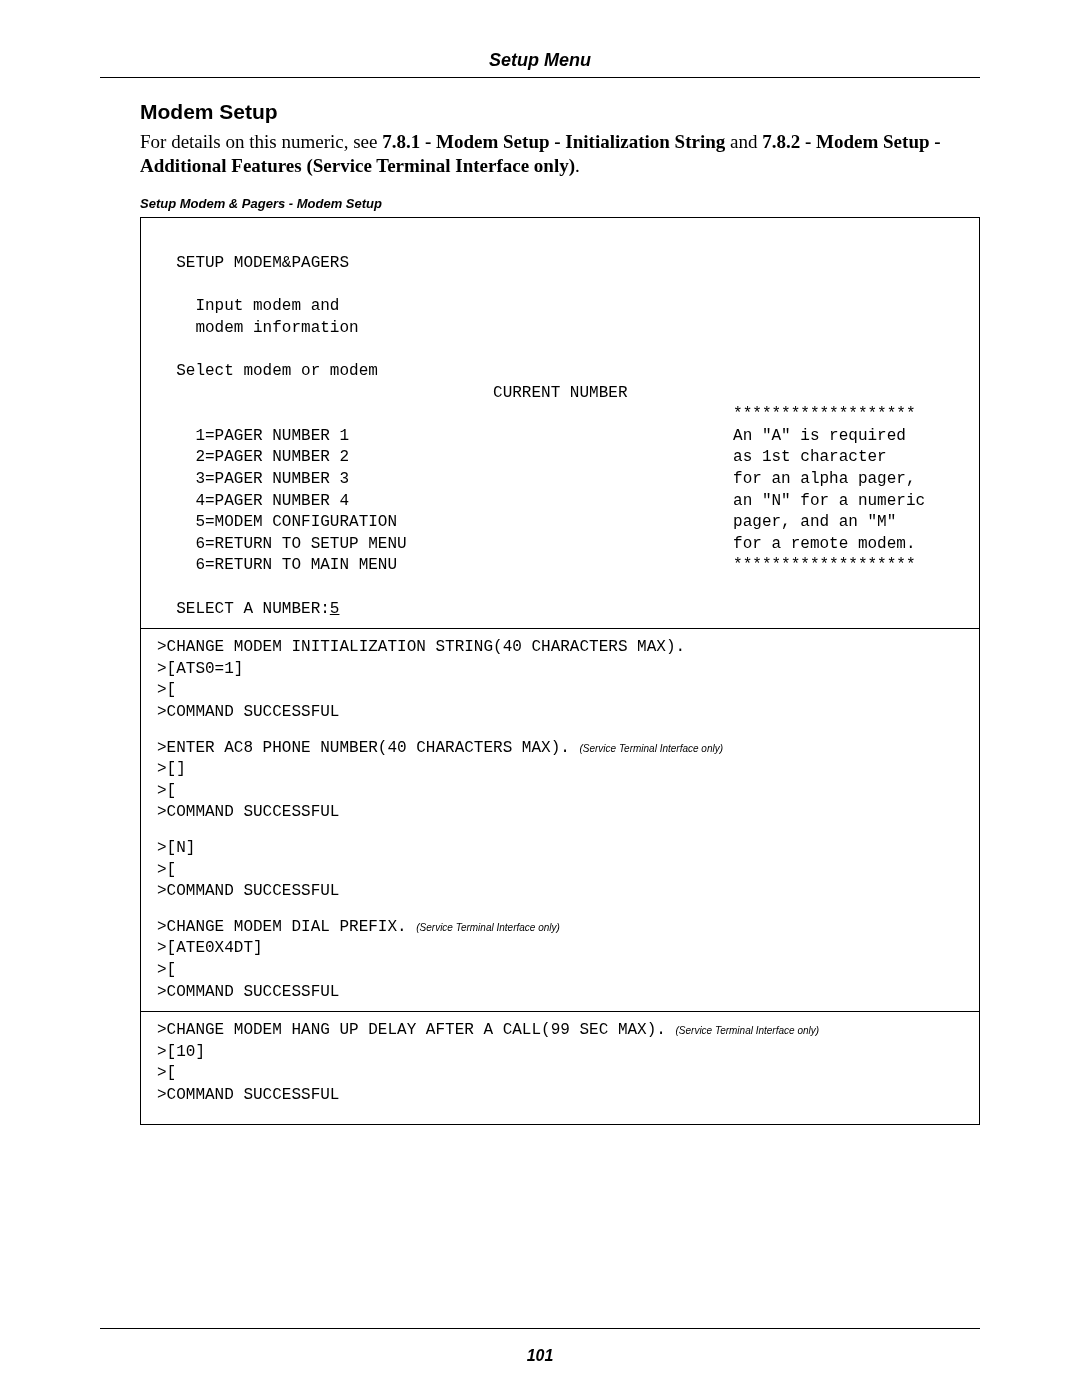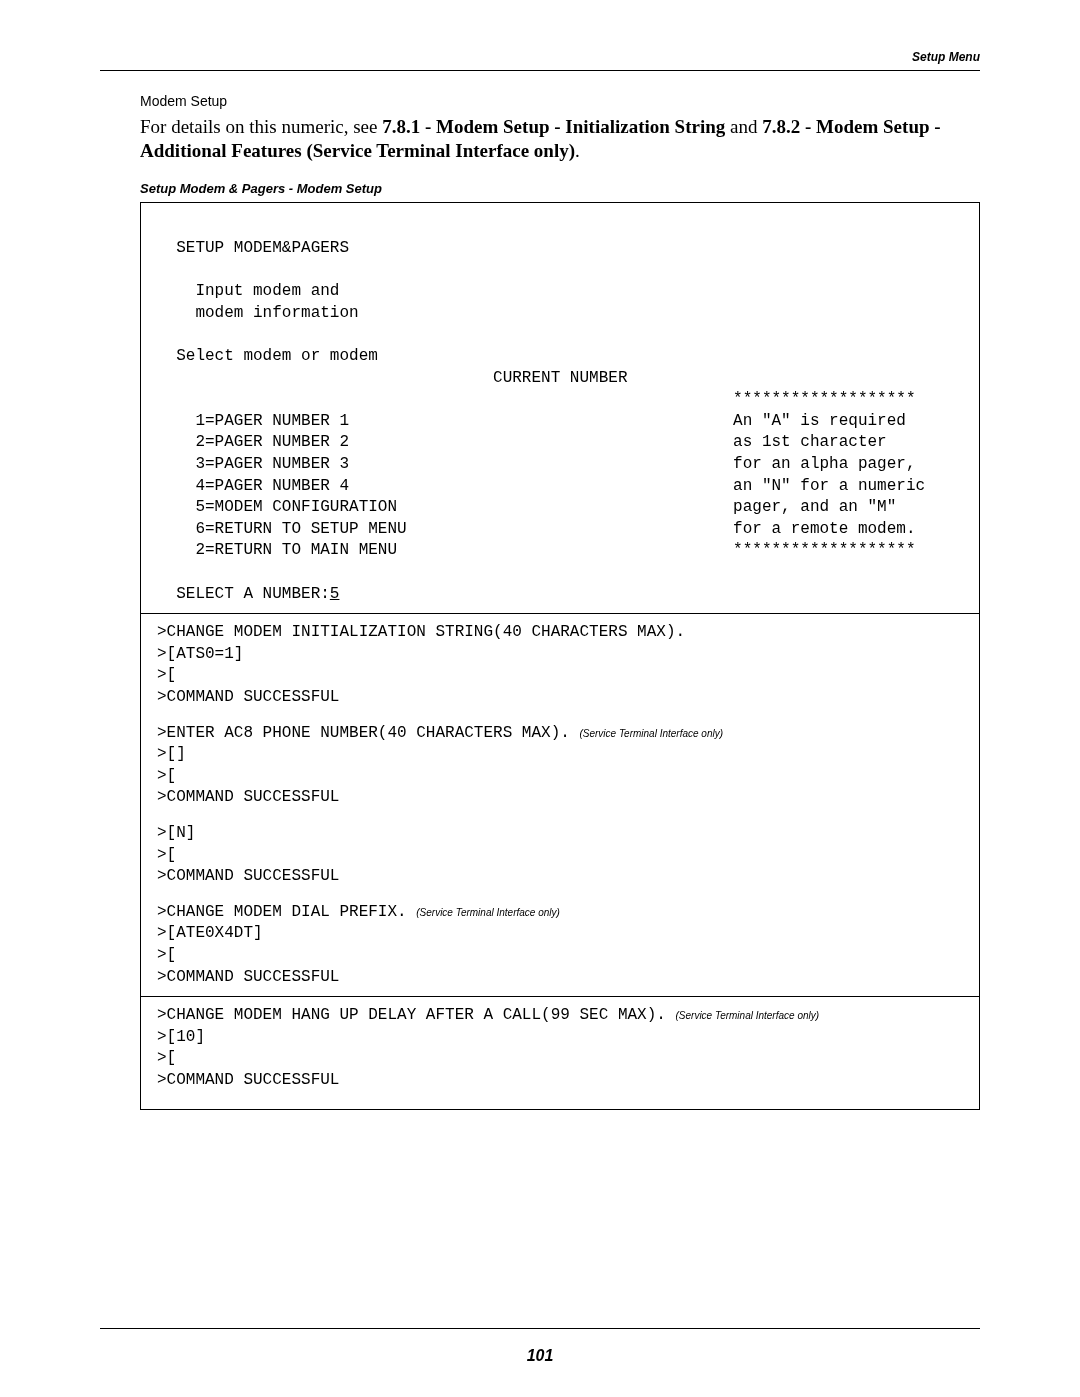--- a/index.html
+++ b/index.html
@@ -10,39 +10,39 @@
     color: #000;
   }
   .page {
     width: 1080px;
     height: 1397px;
     box-sizing: border-box;
     padding: 50px 100px 40px 100px;
     position: relative;
   }
   .header-name {
-    text-align: right;
+    text-align: center;
     font-family: Arial, Helvetica, sans-serif;
     font-weight: bold;
     font-style: italic;
-    font-size: 12px;
+    font-size: 18px;
     padding-bottom: 6px;
   }
   .header-rule {
     border: none;
     border-top: 1.5px solid #000;
     margin: 0 0 22px 0;
   }
   .content {
     padding-left: 40px;
   }
   .section-title {
     font-family: Arial, Helvetica, sans-serif;
-    font-weight: normal;
-    font-size: 14px;
+    font-weight: bold;
+    font-size: 21px;
     margin: 2px 0 6px 0;
   }
   .intro {
     font-size: 19px;
     line-height: 1.25;
     margin: 0 0 18px 0;
   }
   .intro b { font-weight: bold; }
   .caption {
     font-family: Arial, Helvetica, sans-serif;
@@ -126,21 +126,21 @@
 <span> </span>
 <span>  Select modem or modem</span>
 <span>                                   CURRENT NUMBER</span>
 <span>                                                            *******************</span>
 <span>    1=PAGER NUMBER 1                                        An "A" is required</span>
 <span>    2=PAGER NUMBER 2                                        as 1st character</span>
 <span>    3=PAGER NUMBER 3                                        for an alpha pager,</span>
 <span>    4=PAGER NUMBER 4                                        an "N" for a numeric</span>
 <span>    5=MODEM CONFIGURATION                                   pager, and an "M"</span>
 <span>    6=RETURN TO SETUP MENU                                  for a remote modem.</span>
-<span>    2=RETURN TO MAIN MENU                                   *******************</span>
+<span>    6=RETURN TO MAIN MENU                                   *******************</span>
 <span> </span>
 <span class="sel-line"><span>  SELECT A NUMBER:</span><span class="uline">5</span></span></div>
 
       <hr class="term-hr">
 
       <div class="block">
         <div class="prompt-row">&gt;CHANGE MODEM INITIALIZATION STRING(40 CHARACTERS MAX).</div>
         <div class="prompt-row">&gt;[ATS0=1]</div>
         <div class="prompt-row">&gt;[</div>
         <div class="prompt-row">&gt;COMMAND SUCCESSFUL</div>

